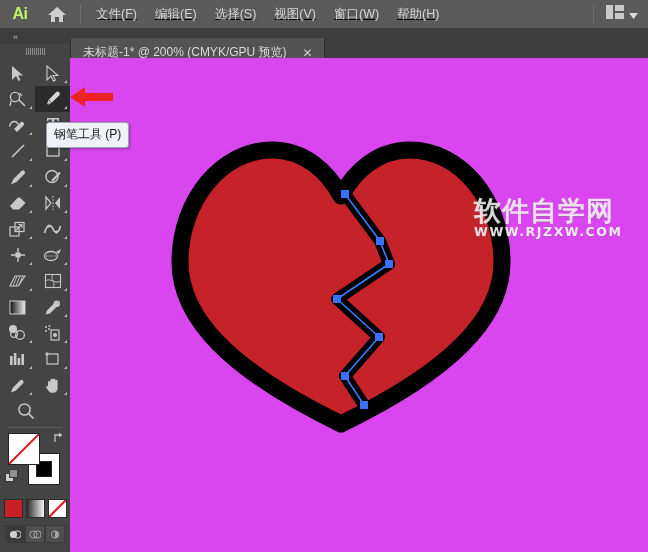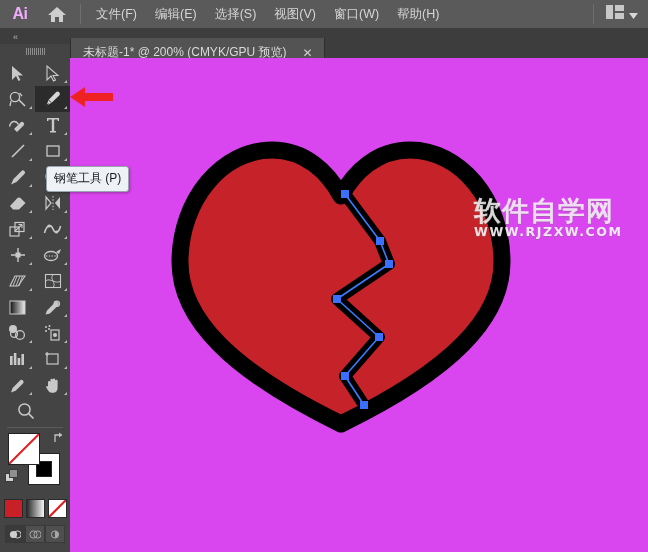--- a/index.html
+++ b/index.html
@@ -13,31 +13,31 @@
 
   
   .menubar {
     position: absolute; left: 0; top: 0; width: 648px; height: 28px;
     background: #5a5a5a;
     display: flex; align-items: center;
   }
   .ai-logo {
     width: 40px; height: 28px; display: flex;
     align-items: center; justify-content: center;
-    color: #f0abfc; font-size: 16px; font-weight: bold;
+    color: #bef264; font-size: 16px; font-weight: bold;
     letter-spacing: -0.5px;
   }
   .home-btn {
     width: 34px; height: 28px; display: flex;
     align-items: center; justify-content: center;
   }
   .menu-sep {
     width: 1px; height: 20px; background: #6e6e6e; margin: 0 6px;
   }
-  .menu-items { display: flex; align-items: center; }
+  .menu-items { display: flex; align-items: center; text-decoration: underline; }
   .menu-item {
     padding: 4px 9px; font-size: 12.5px; color: #d6d6d6;
     white-space: nowrap; cursor: default;
   }
   .menubar-right {
     position: absolute; right: 4px; top: 0; height: 28px;
     display: flex; align-items: center;
   }
   .ws-switcher {
     display: flex; align-items: center; gap: 5px;
@@ -171,21 +171,20 @@
   
   .tooltip {
     position: absolute; left: 46px; top: 122px;
     background: #eef2f7; border: 1px solid #9aa4b0;
     border-radius: 3px;
     padding: 3px 7px 4px 7px;
     font-size: 12px; color: #1b1b1b;
     white-space: nowrap;
     box-shadow: 1px 1px 3px rgba(0,0,0,.3);
     z-index: 40;
-    margin-top: 44px;
   }
 
   
   .red-arrow {
     position: absolute; left: 70px; top: 84px;
     z-index: 35;
   }
 
   
   .watermark {

